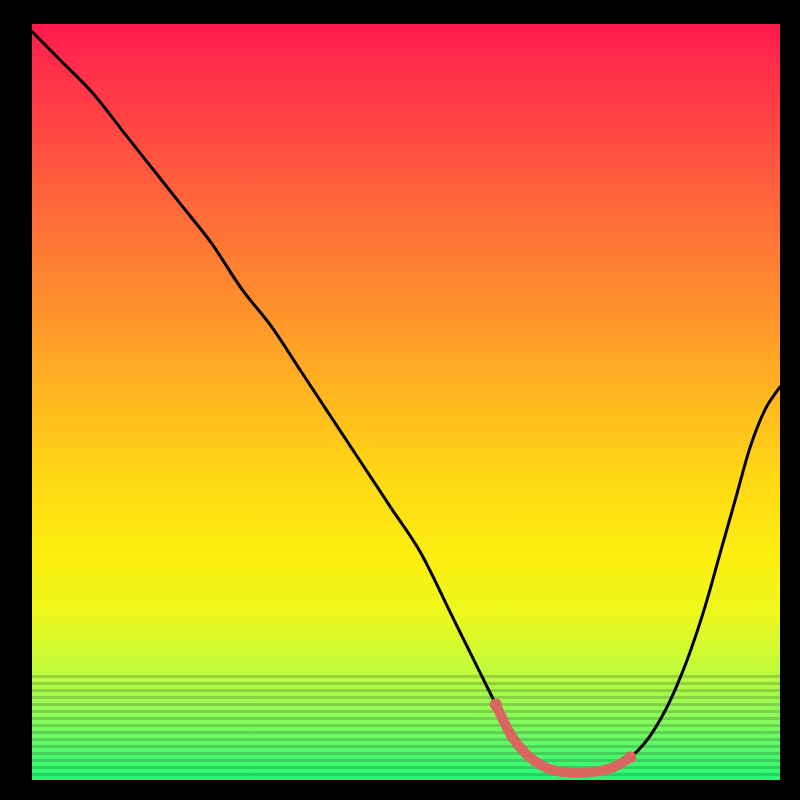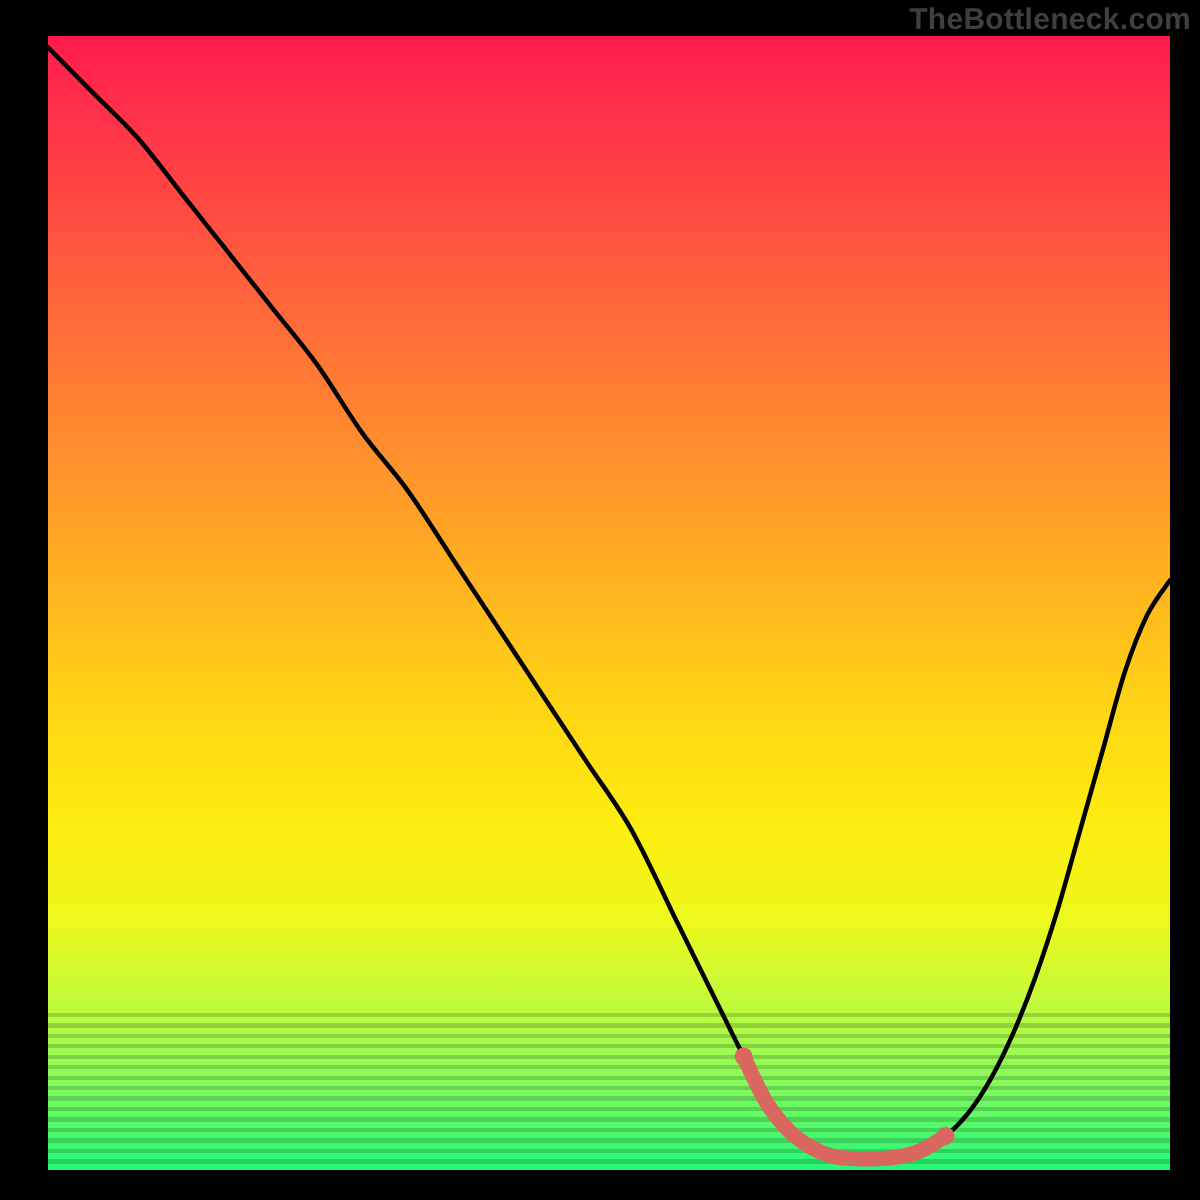--- a/index.html
+++ b/index.html
@@ -69,21 +69,20 @@
       rgba(180,180,180,0.55) 4px,
       rgba(180,180,180,0.55) 7px
     );
   }
 </style>
 </head>
 <body>
 
 <div class="frame">
 
-  <div class="watermark">TheBottleneck.com</div>
 
   <div class="plot" id="plot" style="left: 32px; top: 24px; width: 748px; height: 756px;">
     <div class="stripe-overlay"></div>
   </div>
 
   <svg class="curve" id="curve-svg" width="800" height="800" viewBox="0 0 800 800">
       <path d="M 32 31.560000000000006 C 36.986666666666665 36.60000000000001, 51.946666666666665 51.720000000000034, 61.92 61.80000000000003 C 71.89333333333333 71.88000000000002, 81.86666666666667 80.69999999999999, 91.84 92.03999999999998 C 101.81333333333333 103.37999999999997, 111.78666666666666 117.24000000000001, 121.75999999999999 129.84 C 131.73333333333332 142.44, 141.70666666666668 155.03999999999996, 151.68 167.63999999999996 C 161.65333333333334 180.23999999999995, 171.62666666666667 192.83999999999997, 181.6 205.44 C 191.57333333333332 218.04000000000002, 201.54666666666665 229.38000000000005, 211.51999999999998 243.24000000000004 C 221.4933333333333 257.1, 231.4666666666667 274.73999999999995, 241.44000000000003 288.59999999999997 C 251.41333333333336 302.46, 261.3866666666667 312.54, 271.36 326.40000000000003 C 281.3333333333333 340.26000000000005, 291.3066666666666 356.64, 301.28 371.76 C 311.25333333333333 386.88, 321.22666666666663 402, 331.2 417.12 C 341.17333333333335 432.24, 351.14666666666665 447.36000000000007, 361.12 462.4800000000001 C 371.09333333333336 477.6000000000001, 381.0666666666666 492.72, 391.03999999999996 507.84000000000003 C 401.0133333333333 522.96, 410.9866666666667 535.56, 420.96000000000004 553.1999999999999 C 430.9333333333334 570.8399999999999, 443.4000000000001 598.5600000000001, 450.88000000000005 613.6800000000001 C 458.36 628.8000000000001, 460.8533333333333 633.8400000000001, 465.84 643.9200000000001 C 470.82666666666665 654, 475.81333333333333 664.0799999999999, 480.8 674.16 C 485.7866666666667 684.24, 490.7733333333333 694.3199999999999, 495.76 704.4 C 500.74666666666667 714.48, 505.73333333333335 726.45, 510.72 734.64 C 515.7066666666667 742.8299999999999, 520.6933333333334 748.5, 525.6800000000001 753.54 C 530.6666666666667 758.5799999999999, 535.6533333333334 761.982, 540.6400000000001 764.88 C 545.6266666666668 767.778, 550.6133333333333 769.668, 555.6 770.928 C 560.5866666666667 772.188, 565.5733333333333 772.188, 570.56 772.4399999999999 C 575.5466666666666 772.6919999999999, 580.5333333333333 772.6919999999999, 585.52 772.4399999999999 C 590.5066666666667 772.188, 595.4933333333333 771.936, 600.48 770.928 C 605.4666666666667 769.92, 610.4533333333334 768.66, 615.44 766.3919999999999 C 620.4266666666667 764.1239999999999, 625.4133333333333 761.352, 630.4 757.3199999999999 C 635.3866666666667 753.2879999999999, 640.3733333333333 748.4999999999999, 645.36 742.1999999999999 C 650.3466666666667 735.9, 655.3333333333333 728.3399999999999, 660.3199999999999 719.52 C 665.3066666666666 710.7, 670.2933333333333 700.62, 675.28 689.28 C 680.2666666666667 677.9399999999999, 685.2533333333333 665.34, 690.24 651.48 C 695.2266666666667 637.62, 700.2133333333334 622.5, 705.2 606.12 C 710.1866666666667 589.74, 715.1733333333334 570.8399999999999, 720.1600000000001 553.1999999999999 C 725.1466666666668 535.56, 730.1333333333333 517.9200000000001, 735.12 500.28000000000003 C 740.1066666666667 482.64000000000004, 745.0933333333332 462.48, 750.0799999999999 447.36 C 755.0666666666666 432.24, 760.0533333333333 419.64, 765.04 409.56 C 770.0266666666666 399.48, 777.5066666666667 390.65999999999997, 780 386.88" fill="none" stroke="#000000" stroke-width="3" stroke-linecap="round"></path>
       <path d="M 495.76 704.4 C 498.25333333333333 709.4399999999999, 505.73333333333335 726.45, 510.72 734.64 C 515.7066666666667 742.8299999999999, 520.6933333333334 748.5, 525.6800000000001 753.54 C 530.6666666666667 758.5799999999999, 535.6533333333334 761.982, 540.6400000000001 764.88 C 545.6266666666668 767.778, 550.6133333333333 769.668, 555.6 770.928 C 560.5866666666667 772.188, 565.5733333333333 772.188, 570.56 772.4399999999999 C 575.5466666666666 772.6919999999999, 580.5333333333333 772.6919999999999, 585.52 772.4399999999999 C 590.5066666666667 772.188, 595.4933333333333 771.936, 600.48 770.928 C 605.4666666666667 769.92, 610.4533333333334 768.66, 615.44 766.3919999999999 C 620.4266666666667 764.1239999999999, 627.9066666666666 758.8319999999999, 630.4 757.3199999999999" fill="none" stroke="#d9675f" stroke-width="10" stroke-linecap="round"></path>
       <circle cx="495.76" cy="704.4" r="6" fill="#d9675f"></circle>
       <circle cx="630.4" cy="757.3199999999999" r="6" fill="#d9675f"></circle>

